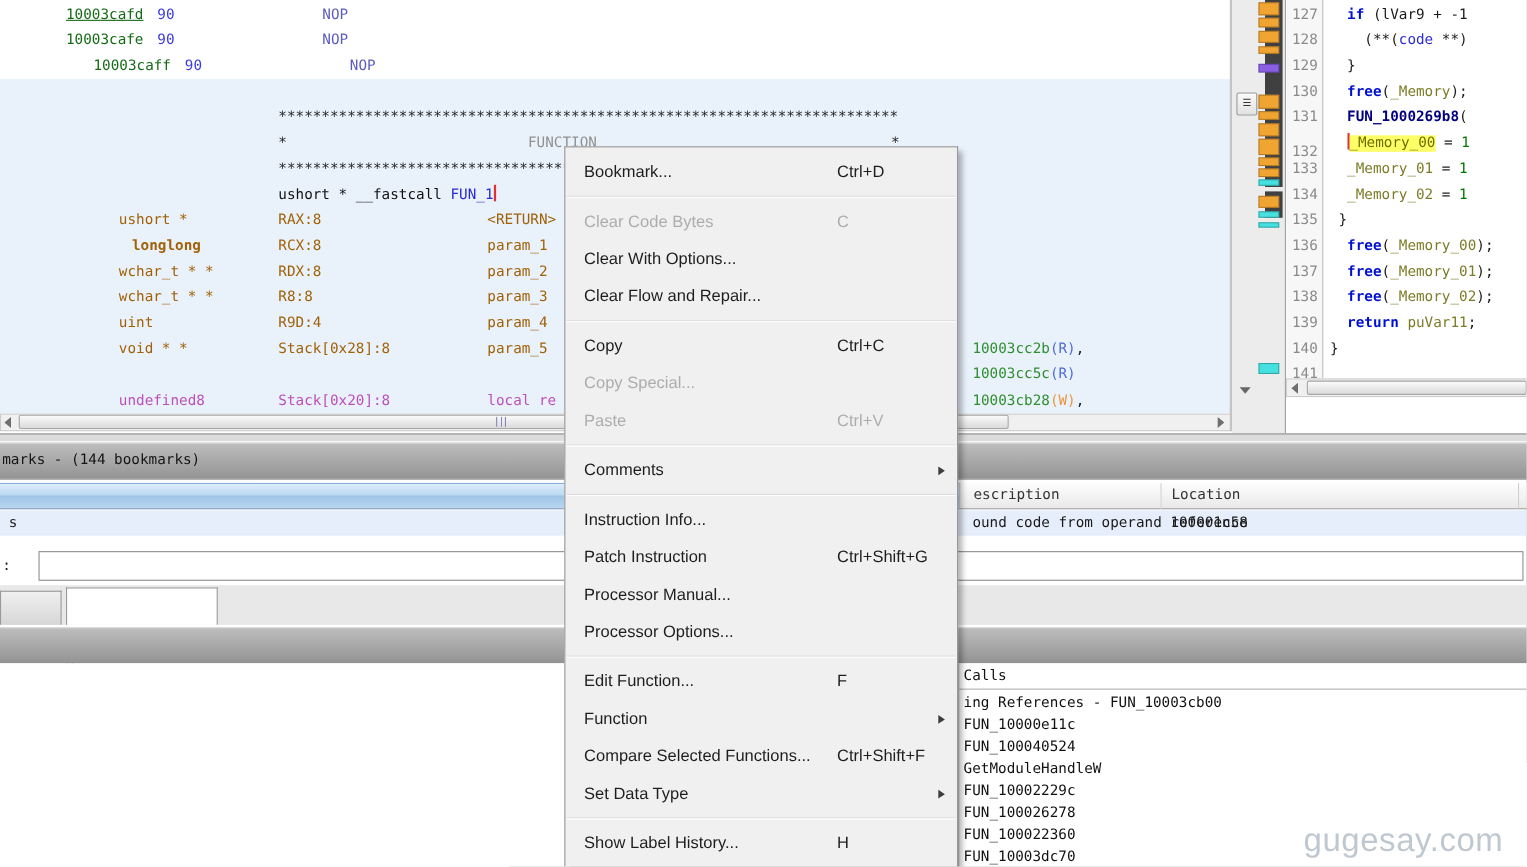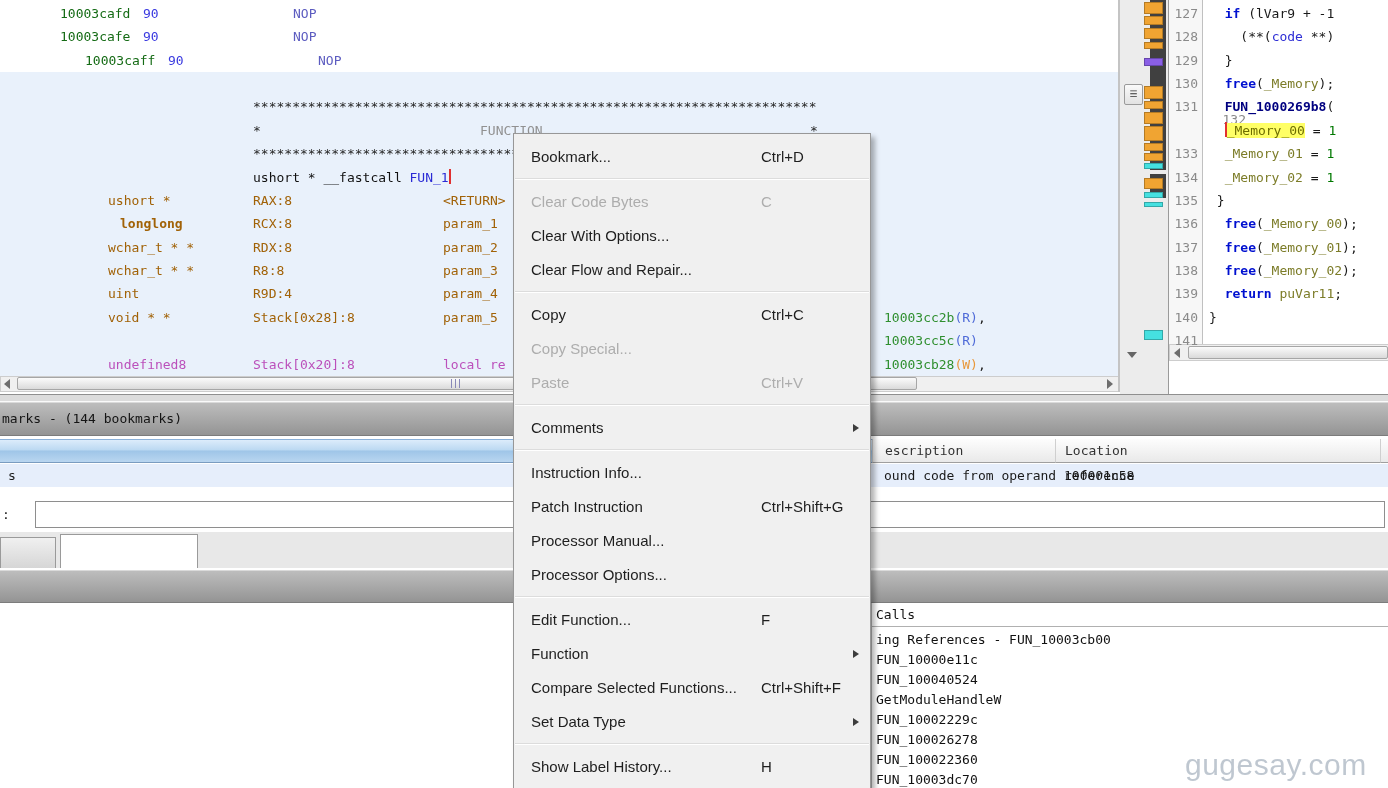--- a/index.html
+++ b/index.html
@@ -109,21 +109,21 @@
 </style>
 </head>
 <body>
 
 <div id="screen">
 
   <div id="listing">
     <div id="fn-block"></div>
 
   <div class="lrow" style="top: 2px;">
-        <span class="cell addr" style="left: 60px;">10003cafd</span>
+        <span class="cell addr" style="left: 60px; text-decoration: underline;">10003cafd</span>
         <span class="cell bytes" style="left: 143px;">90</span>
         <span class="cell mnem" style="left: 293px;">NOP</span>
       </div>
       <div class="lrow" style="top: 25px;">
         <span class="cell addr" style="left: 60px;">10003cafe</span>
         <span class="cell bytes" style="left: 143px;">90</span>
         <span class="cell mnem" style="left: 293px;">NOP</span>
       </div>
       <div class="lrow" style="top: 49px; margin-left: 25px;">
         <span class="cell addr" style="left: 60px;">10003caff</span>
@@ -233,21 +233,21 @@
   <div class="dnum" style="top: 2px;">127</div>
       <div class="dline" style="top: 2px;"><span class="seg-p">  </span><span class="seg-k">if</span><span class="seg-p"> (lVar9 + -1</span></div>
       <div class="dnum" style="top: 25px;">128</div>
       <div class="dline" style="top: 25px;"><span class="seg-p">    (**(</span><span class="seg-t">code</span><span class="seg-p"> **)</span></div>
       <div class="dnum" style="top: 49px;">129</div>
       <div class="dline" style="top: 49px;"><span class="seg-p">  }</span></div>
       <div class="dnum" style="top: 72px;">130</div>
       <div class="dline" style="top: 72px;"><span class="seg-p">  </span><span class="seg-k">free</span><span class="seg-p">(</span><span class="seg-v">_Memory</span><span class="seg-p">);</span></div>
       <div class="dnum" style="top: 95px;">131</div>
       <div class="dline" style="top: 95px;"><span class="seg-p">  </span><span class="seg-f">FUN_1000269b8</span><span class="seg-p">(</span></div>
-      <div class="dnum" style="top: 108px; margin-left: 48px;">132</div>
+      <div class="dnum" style="top: 127px;">132</div>
       <div class="dline" style="top: 119px;"><span class="seg-p">  </span><span class="caret"></span><span class="seg-h">_Memory_00</span><span class="seg-p"> = </span><span class="seg-n">1</span></div>
       <div class="dnum" style="top: 142px;">133</div>
       <div class="dline" style="top: 142px;"><span class="seg-p">  </span><span class="seg-v">_Memory_01</span><span class="seg-p"> = </span><span class="seg-n">1</span></div>
       <div class="dnum" style="top: 166px;">134</div>
       <div class="dline" style="top: 166px;"><span class="seg-p">  </span><span class="seg-v">_Memory_02</span><span class="seg-p"> = </span><span class="seg-n">1</span></div>
       <div class="dnum" style="top: 189px;">135</div>
       <div class="dline" style="top: 189px;"><span class="seg-p"> }</span></div>
       <div class="dnum" style="top: 212px;">136</div>
       <div class="dline" style="top: 212px;"><span class="seg-p">  </span><span class="seg-k">free</span><span class="seg-p">(</span><span class="seg-v">_Memory_00</span><span class="seg-p">);</span></div>
       <div class="dnum" style="top: 236px;">137</div>

